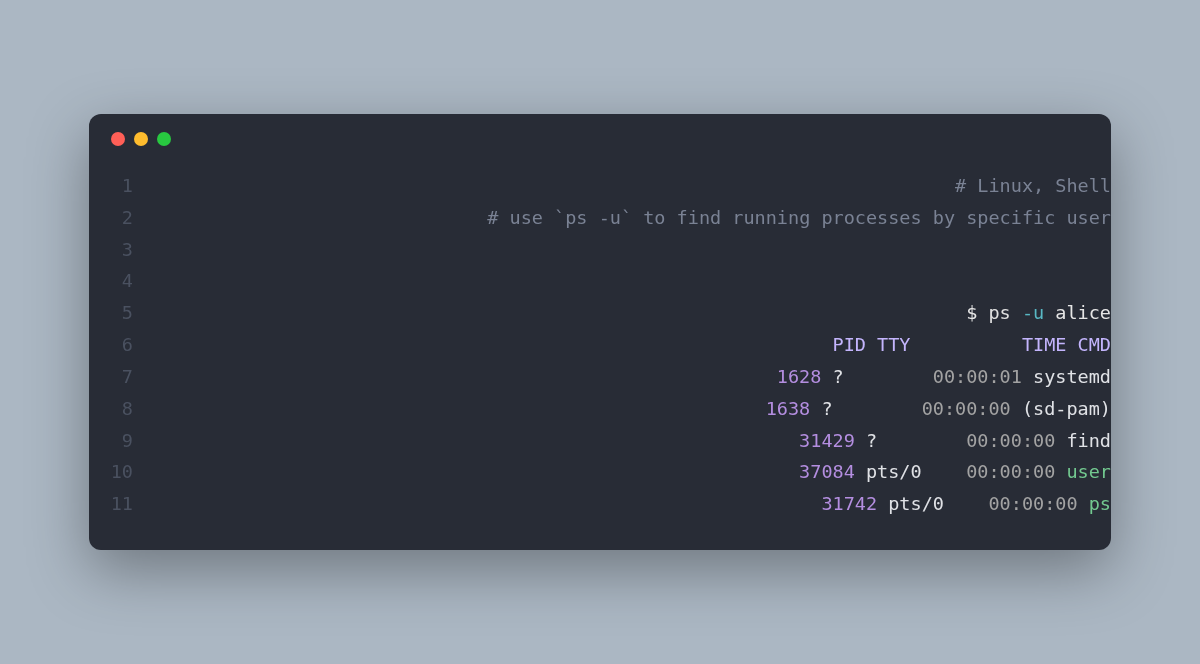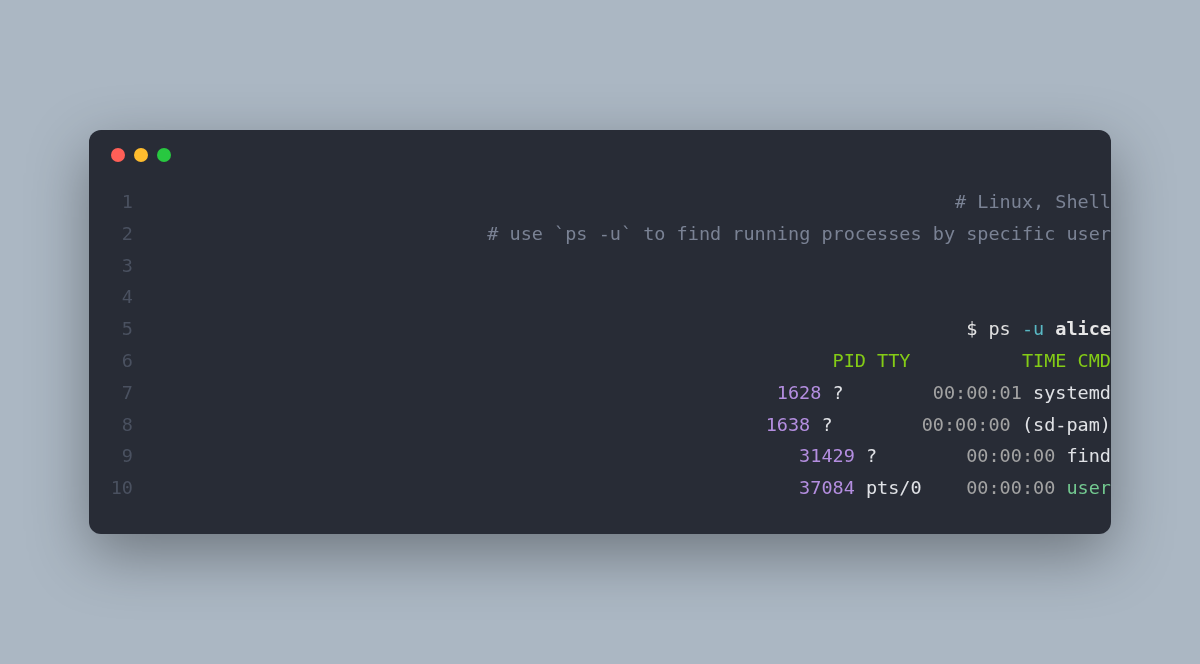--- a/index.html
+++ b/index.html
@@ -55,22 +55,22 @@
       flex-shrink: 0;
     }
     .line-content {
       flex: 1;
       text-align: right;
     }
     .tok-comment { color: #7a8294; }
     .tok-prompt { color: #e6e6e6; }
     .tok-cmd { color: #e0e0e0; }
     .tok-flag { color: #59b8c4; }
-    .tok-user { color: #e6e6e6; font-weight: bold; }
-    .tok-header { color: #84cc16; margin-top: 36px; }
+    .tok-user { color: #e6e6e6; }
+    .tok-header { color: #c4b5fd; margin-top: 36px; }
     .tok-pid { color: #b48ee0; margin-top: 30px; }
     .tok-tty { color: #e0e2e6; }
     .tok-time { color: #a3a3a3; }
     .tok-cmdname { color: #e0e2e6; }
     .tok-cmdgreen { color: #73c990; }
   </style>
 </head>
 <body>
 
 <div class="terminal-window">
@@ -124,16 +124,20 @@
     <div class="code-line">
       <span class="line-number">9</span>
       <span class="line-content"><span class="tok-pid">31429 </span><span class="tok-tty">?        </span><span class="tok-time">00:00:00 </span><span class="tok-cmdname">find</span></span>
     </div>
 
     <div class="code-line">
       <span class="line-number">10</span>
       <span class="line-content"><span class="tok-pid">37084 </span><span class="tok-tty">pts/0    </span><span class="tok-time">00:00:00 </span><span class="tok-cmdgreen">user</span></span>
     </div>
 
+    <div class="code-line">
+      <span class="line-number">11</span>
+      <span class="line-content"><span class="tok-pid">31742 </span><span class="tok-tty">pts/0    </span><span class="tok-time">00:00:00 </span><span class="tok-cmdgreen">ps</span></span>
+    </div>
 
 
   </div>
 </div>
 
 </body></html>

